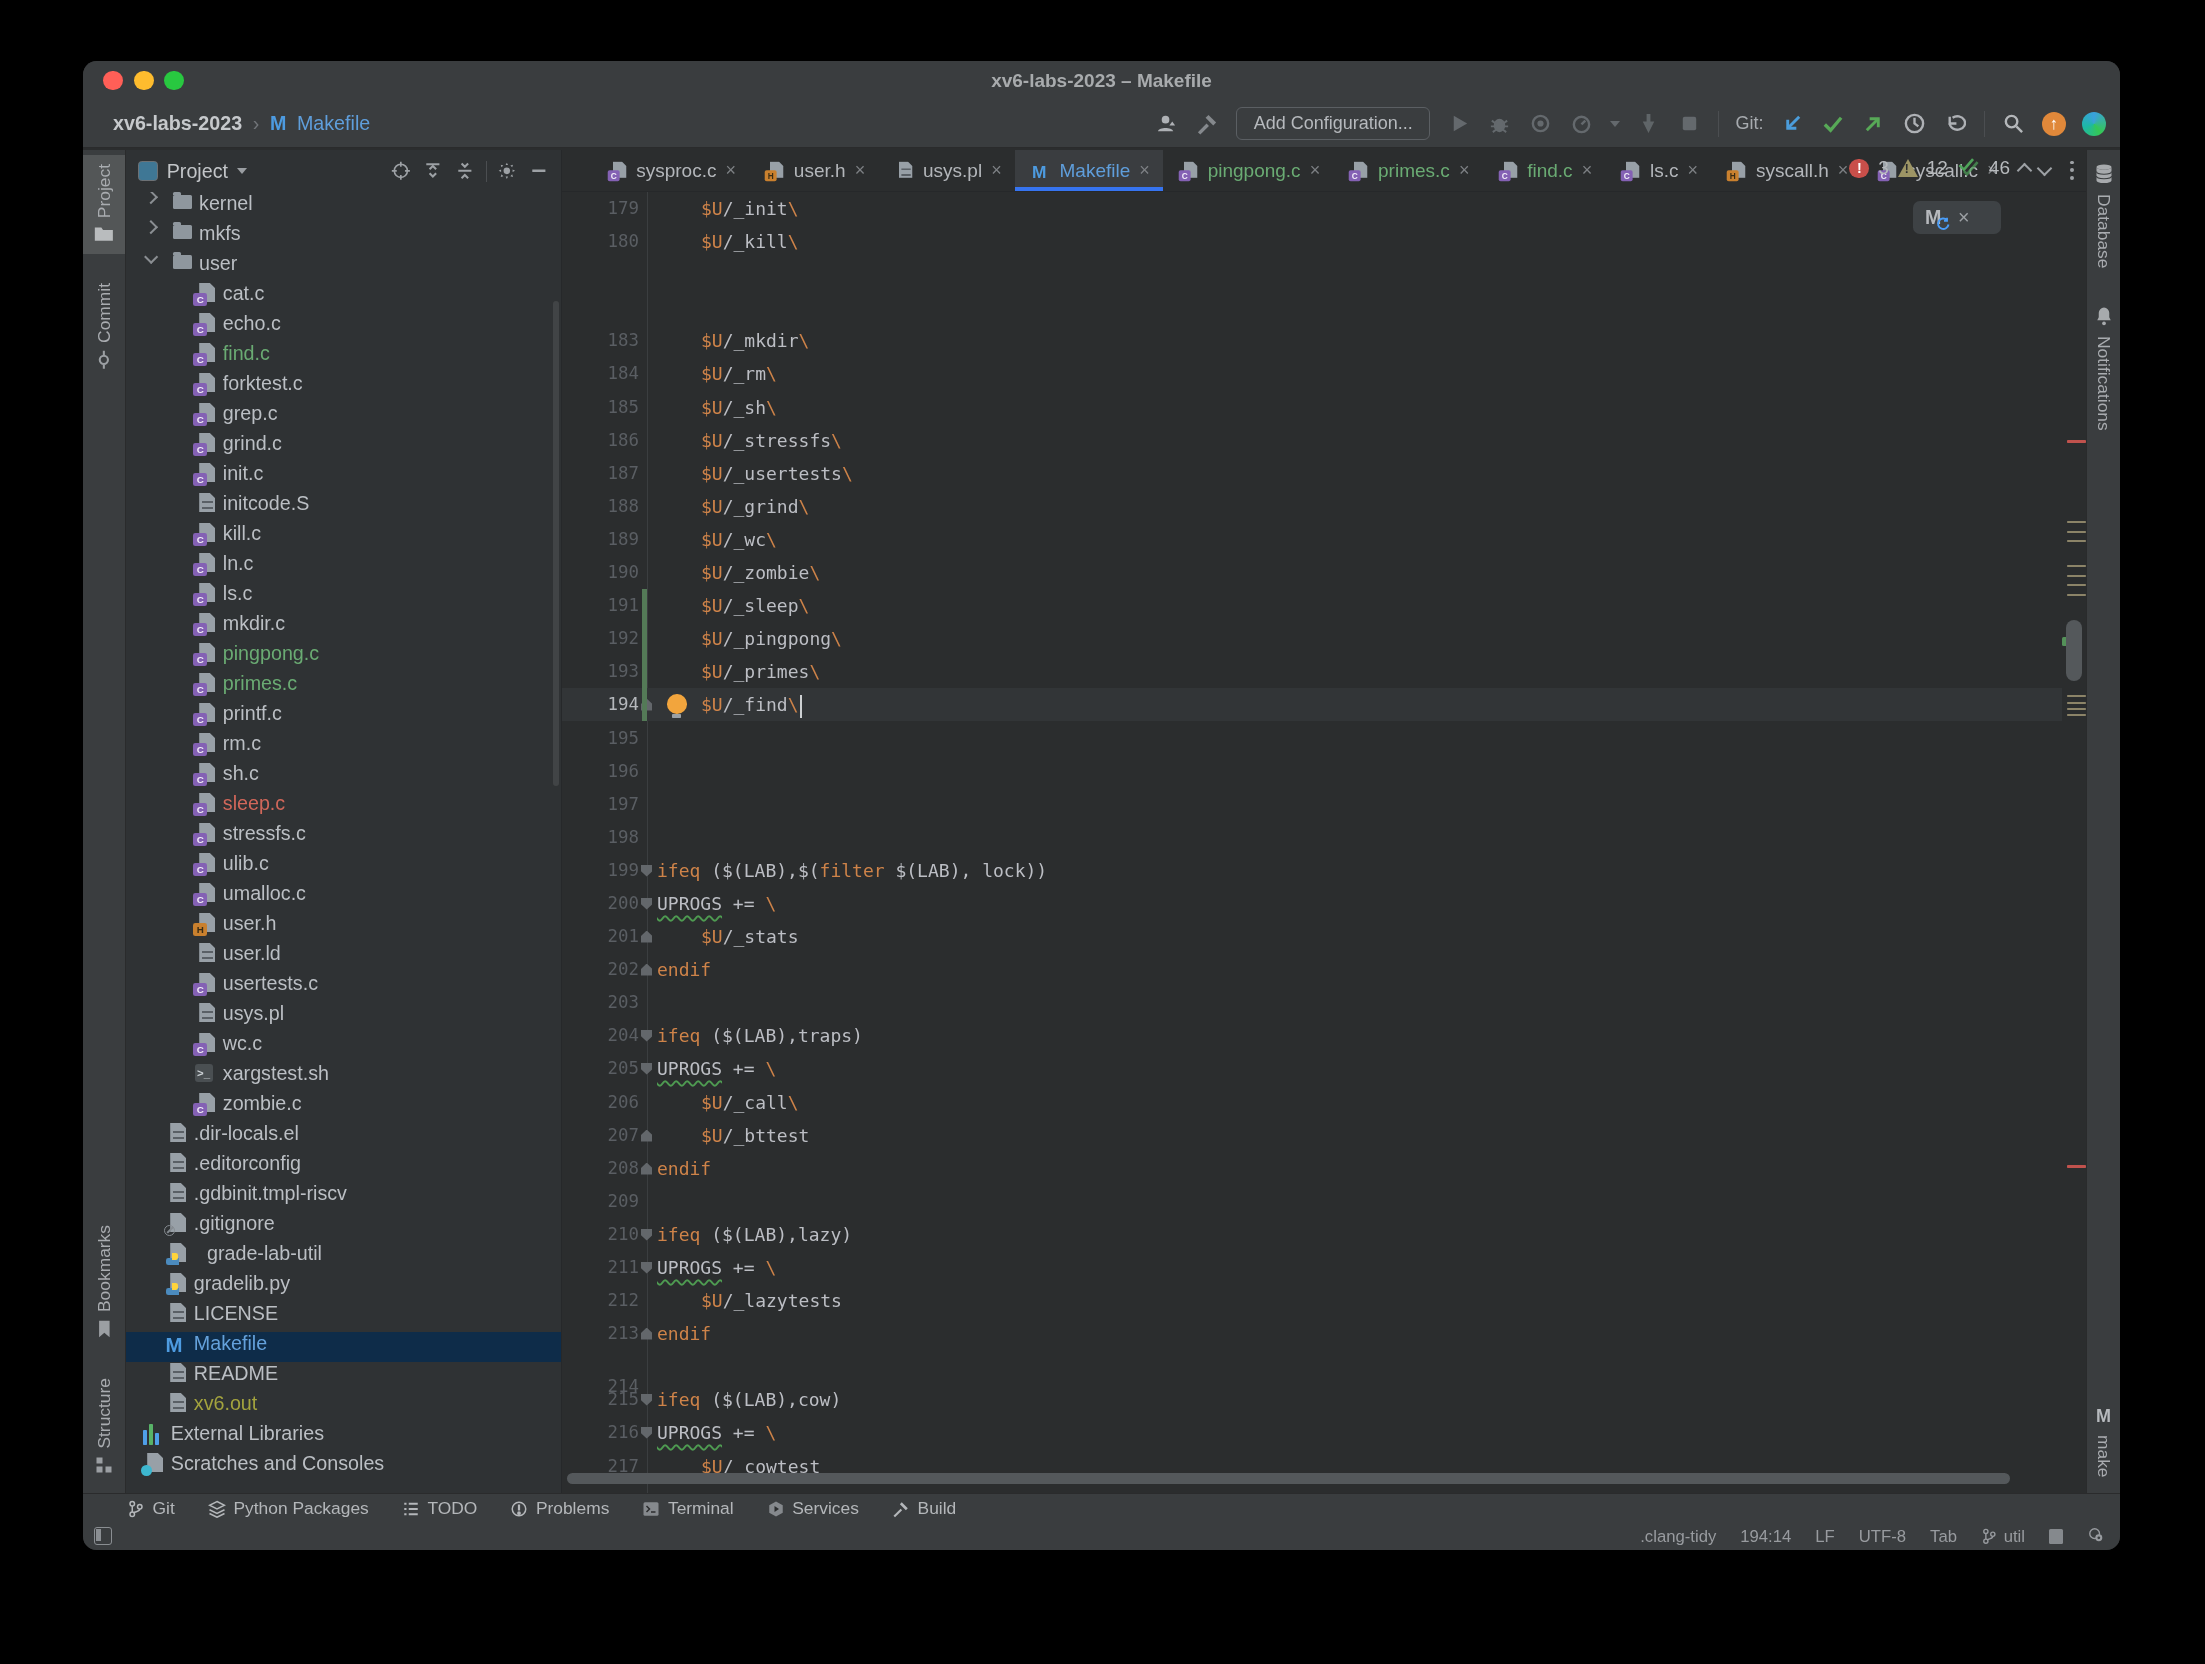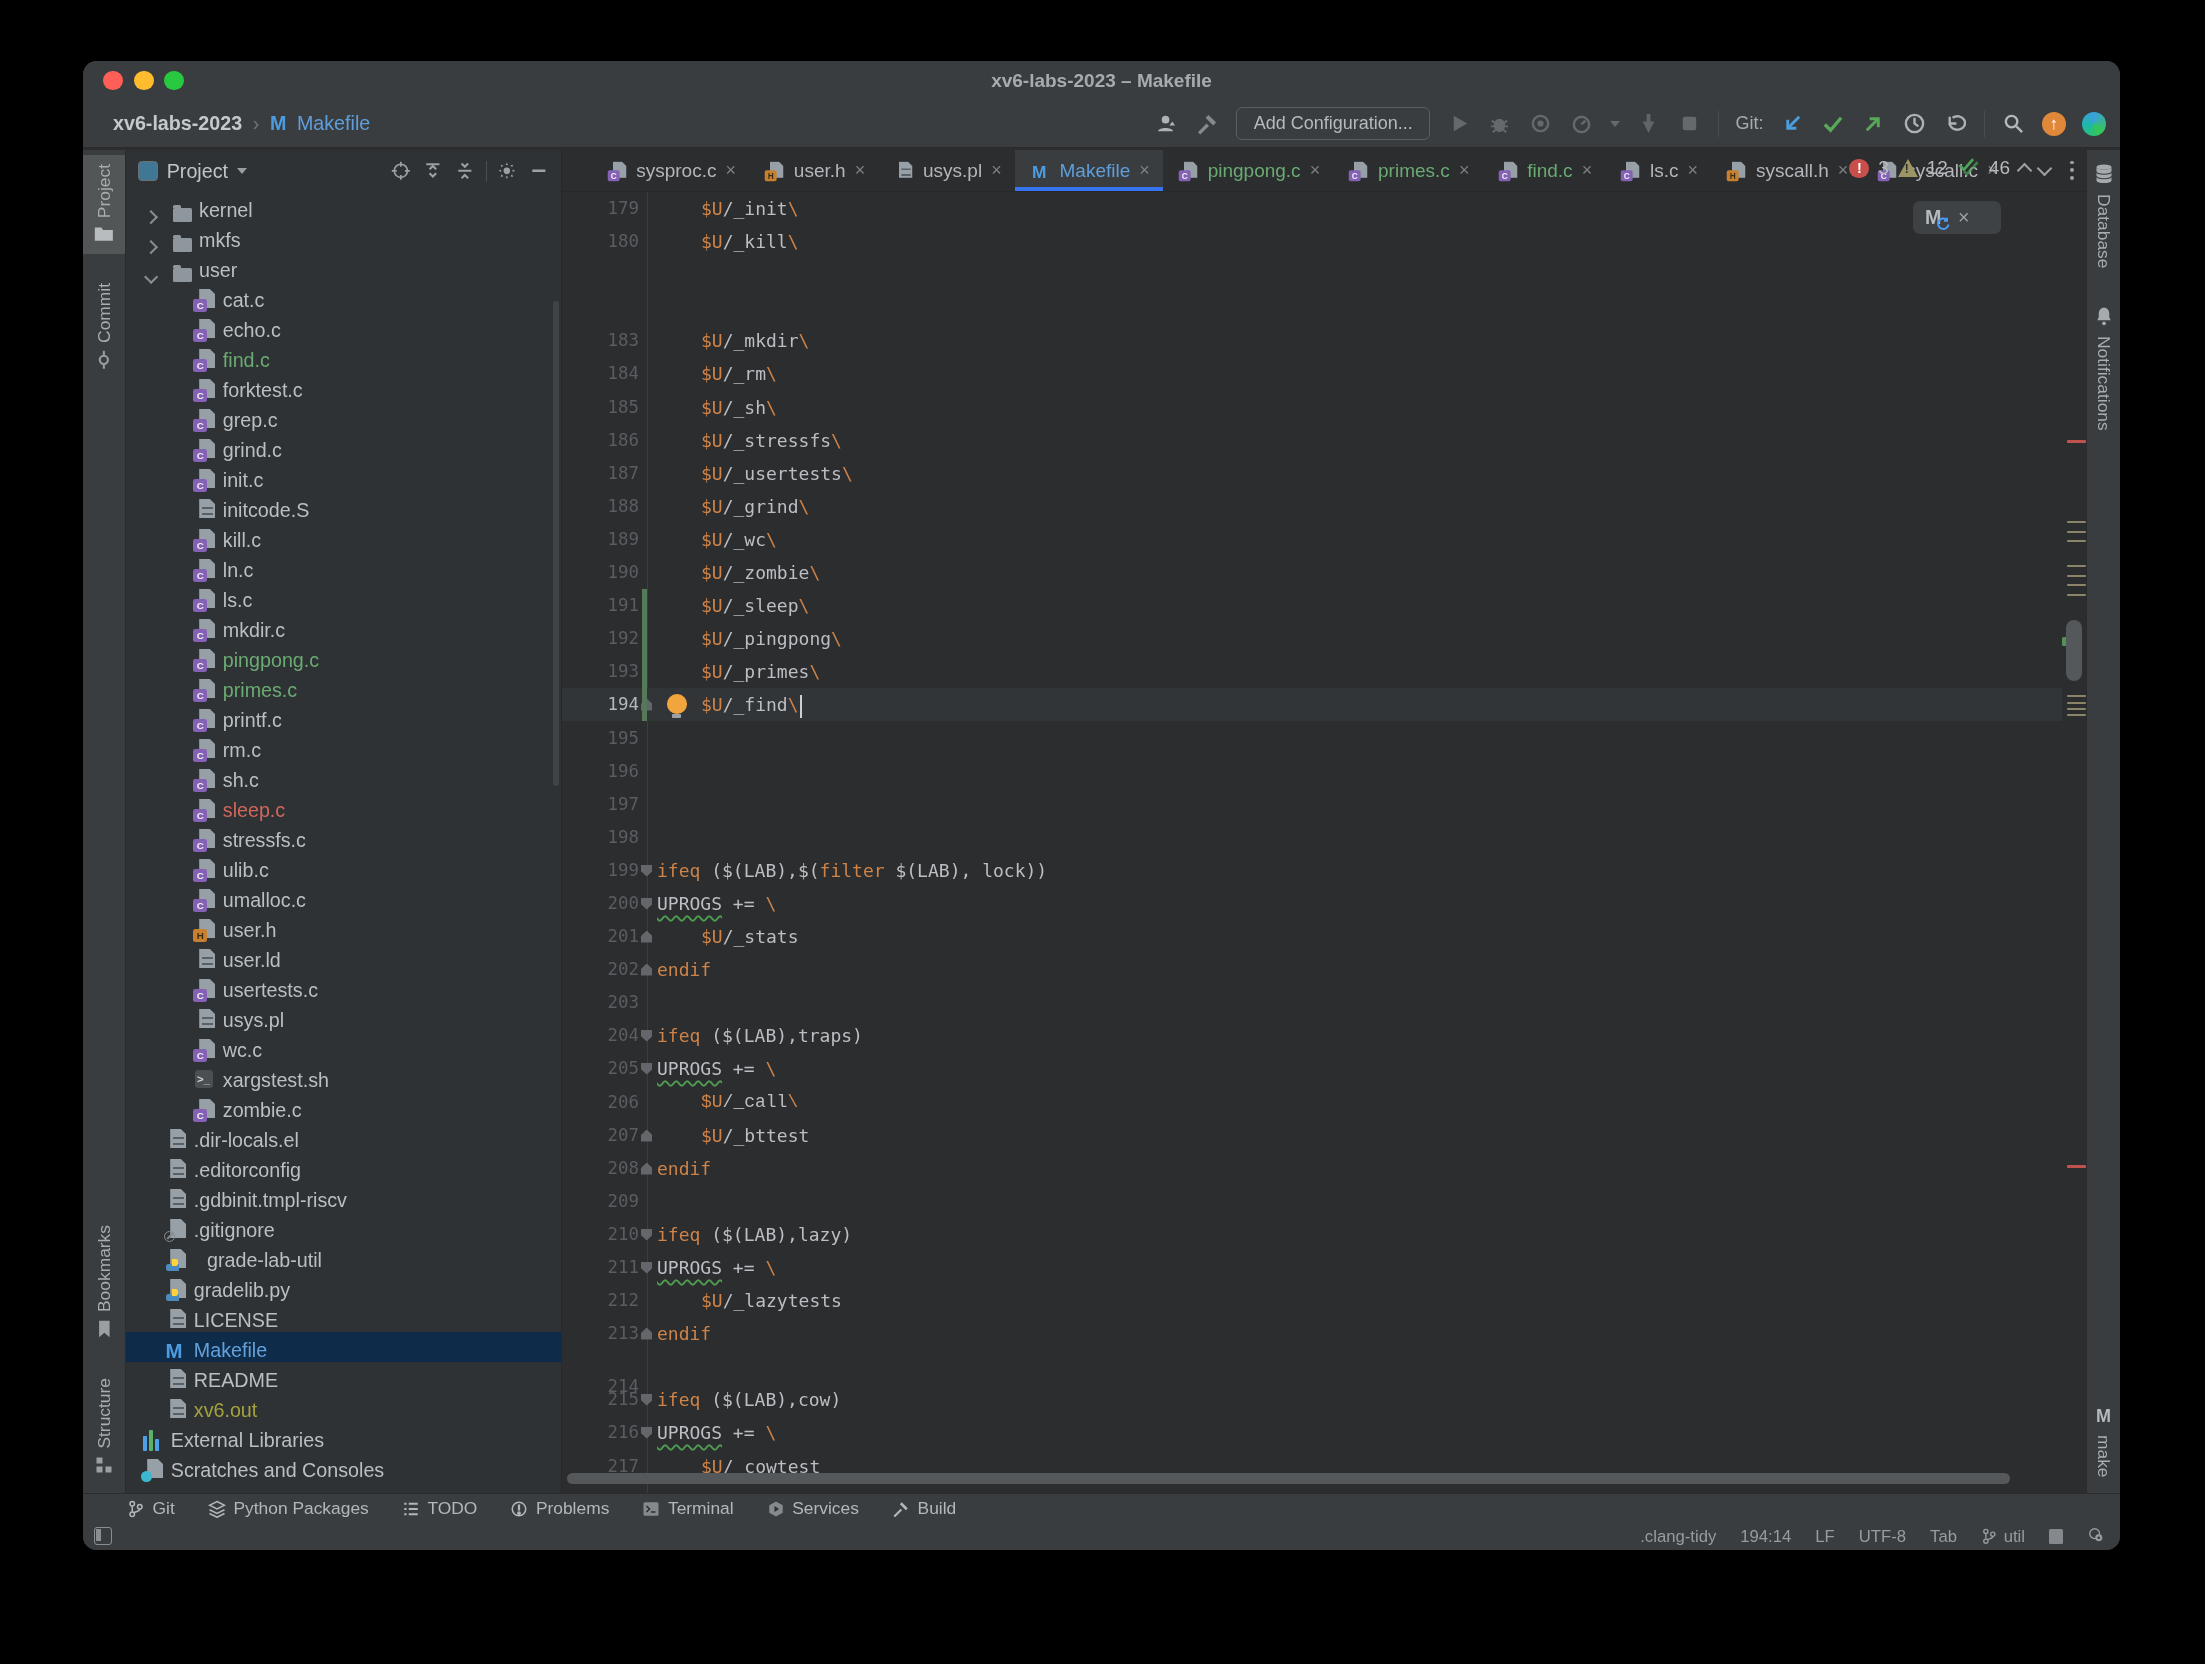--- a/index.html
+++ b/index.html
@@ -38,21 +38,21 @@
   .stripe-bottom{position:absolute;bottom:7.6px;left:0;right:0;display:flex;flex-direction:column;align-items:center;gap:19.7px;}
   
   .ppanel{width:435px;background:#2f3234;border-right:0.8px solid #26282a;position:relative;overflow:hidden;}
   .phead{height:42px;display:flex;align-items:center;padding:0 10.6px 0 12px;gap:9px;}
   .phead-icon{width:19.7px;height:19.7px;border-radius:3.8px;border:1.5px solid #6d7175;background:#3f7795;box-sizing:border-box;}
   .phead-label{color:#c3c6c9;font-size:19.7px;}
   .phead-sp{flex:1;}
   .phicon{width:23px;height:23px;display:flex;align-items:center;justify-content:center;color:#9da1a5;font-size:19.7px;}
   .phicon svg{width:19.7px;height:19.7px;}
   .tree{position:absolute;left:0;top:42px;right:0;bottom:0;overflow:hidden;}
-  .trow{height:30px;display:flex;align-items:flex-end;gap:6.8px;color:#bbbfc4;font-size:19.7px;white-space:nowrap;}
+  .trow{height:30px;display:flex;align-items:flex-start;gap:6.8px;color:#bbbfc4;font-size:19.7px;white-space:nowrap;}
   .trow.sel{background:#0e2c49;}
   .chv{width:8.3px;height:8.3px;border-right:2.3px solid #8a8e92;border-bottom:2.3px solid #8a8e92;flex:none;}
   .chv.c{transform:rotate(-45deg);}
   .chv.e{transform:rotate(45deg);}
   .green{color:#6aab73!important}.red{color:#d1675a!important}.olive{color:#a3a33e!important}.blue{color:#64a1db!important}
   
   .fi{position:relative;width:23px;height:24px;flex:none;}
   .fi .pg{position:absolute;right:0.8px;top:0.8px;width:16px;height:19.7px;background:#98a0a7;clip-path:polygon(0 0,65% 0,100% 28%,100% 100%,0 100%);}
   .fi .lines{position:absolute;right:3px;top:9px;width:10.6px;height:9px;background:repeating-linear-gradient(#5a6066 0 2.3px,transparent 2.3px 6px);}
   .fi .bx{position:absolute;left:0;bottom:0;width:14.4px;height:13px;border-radius:2.3px;font-weight:bold;font-size:9.8px;line-height:13px;text-align:center;color:#f2eef8;}
@@ -807,21 +807,21 @@
             <div class="fmark d" style="top: 10.6px;"></div>
             <div class="ctext" style="padding-left: 0px;"><span class="seg-o">ifeq</span><span class="seg-d"> ($(LAB),traps)</span></div>
           </div>
           <div class="cline" style="top: 860px;">
             <div class="lnum">205</div>
             <div class="fmark d" style="top: 10.6px;"></div>
             <div class="ctext" style="padding-left: 0px;"><span class="seg-w">UPROGS</span><span class="seg-d"> += </span><span class="seg-o">\</span></div>
           </div>
           <div class="cline" style="top: 894px;">
             <div class="lnum">206</div>
-            <div class="ctext" style="padding-left: 44px; font-family: Liberation Mono, monospace;"><span class="seg-o">$U</span><span class="seg-d">/_call</span><span class="seg-o">\</span></div>
+            <div class="ctext" style="padding-left: 44px;"><span class="seg-o">$U</span><span class="seg-d">/_call</span><span class="seg-o">\</span></div>
           </div>
           <div class="cline" style="top: 927px;">
             <div class="lnum">207</div>
             <div class="fmark u" style="top: 10.6px;"></div>
             <div class="ctext" style="padding-left: 44px;"><span class="seg-o">$U</span><span class="seg-d">/_bttest</span></div>
           </div>
           <div class="cline" style="top: 960px;">
             <div class="lnum">208</div>
             <div class="fmark u" style="top: 10.6px;"></div>
             <div class="ctext" style="padding-left: 0px;"><span class="seg-o">endif</span></div>

